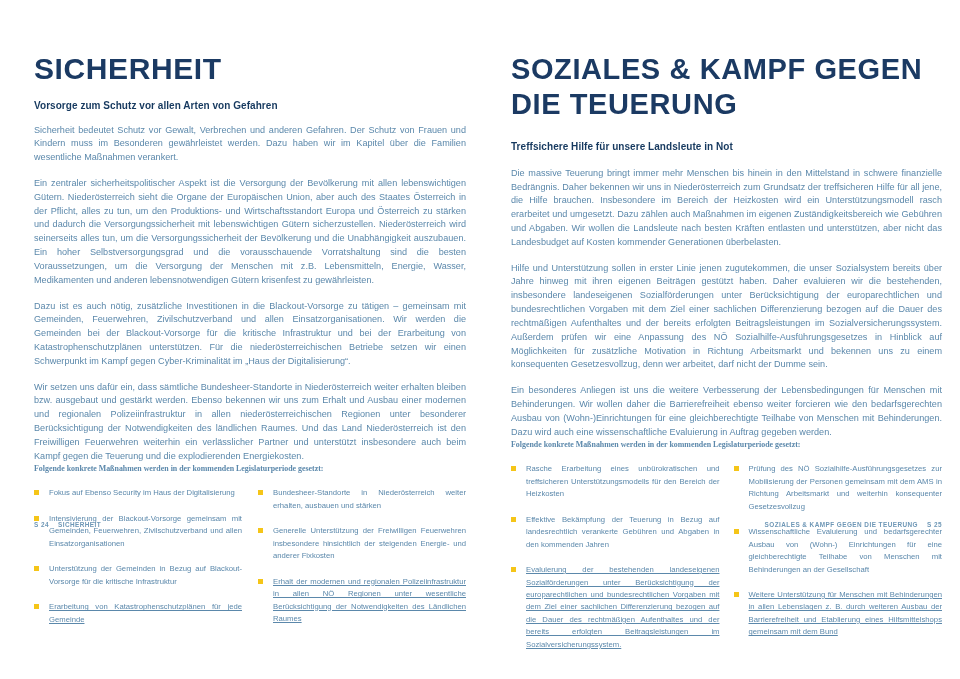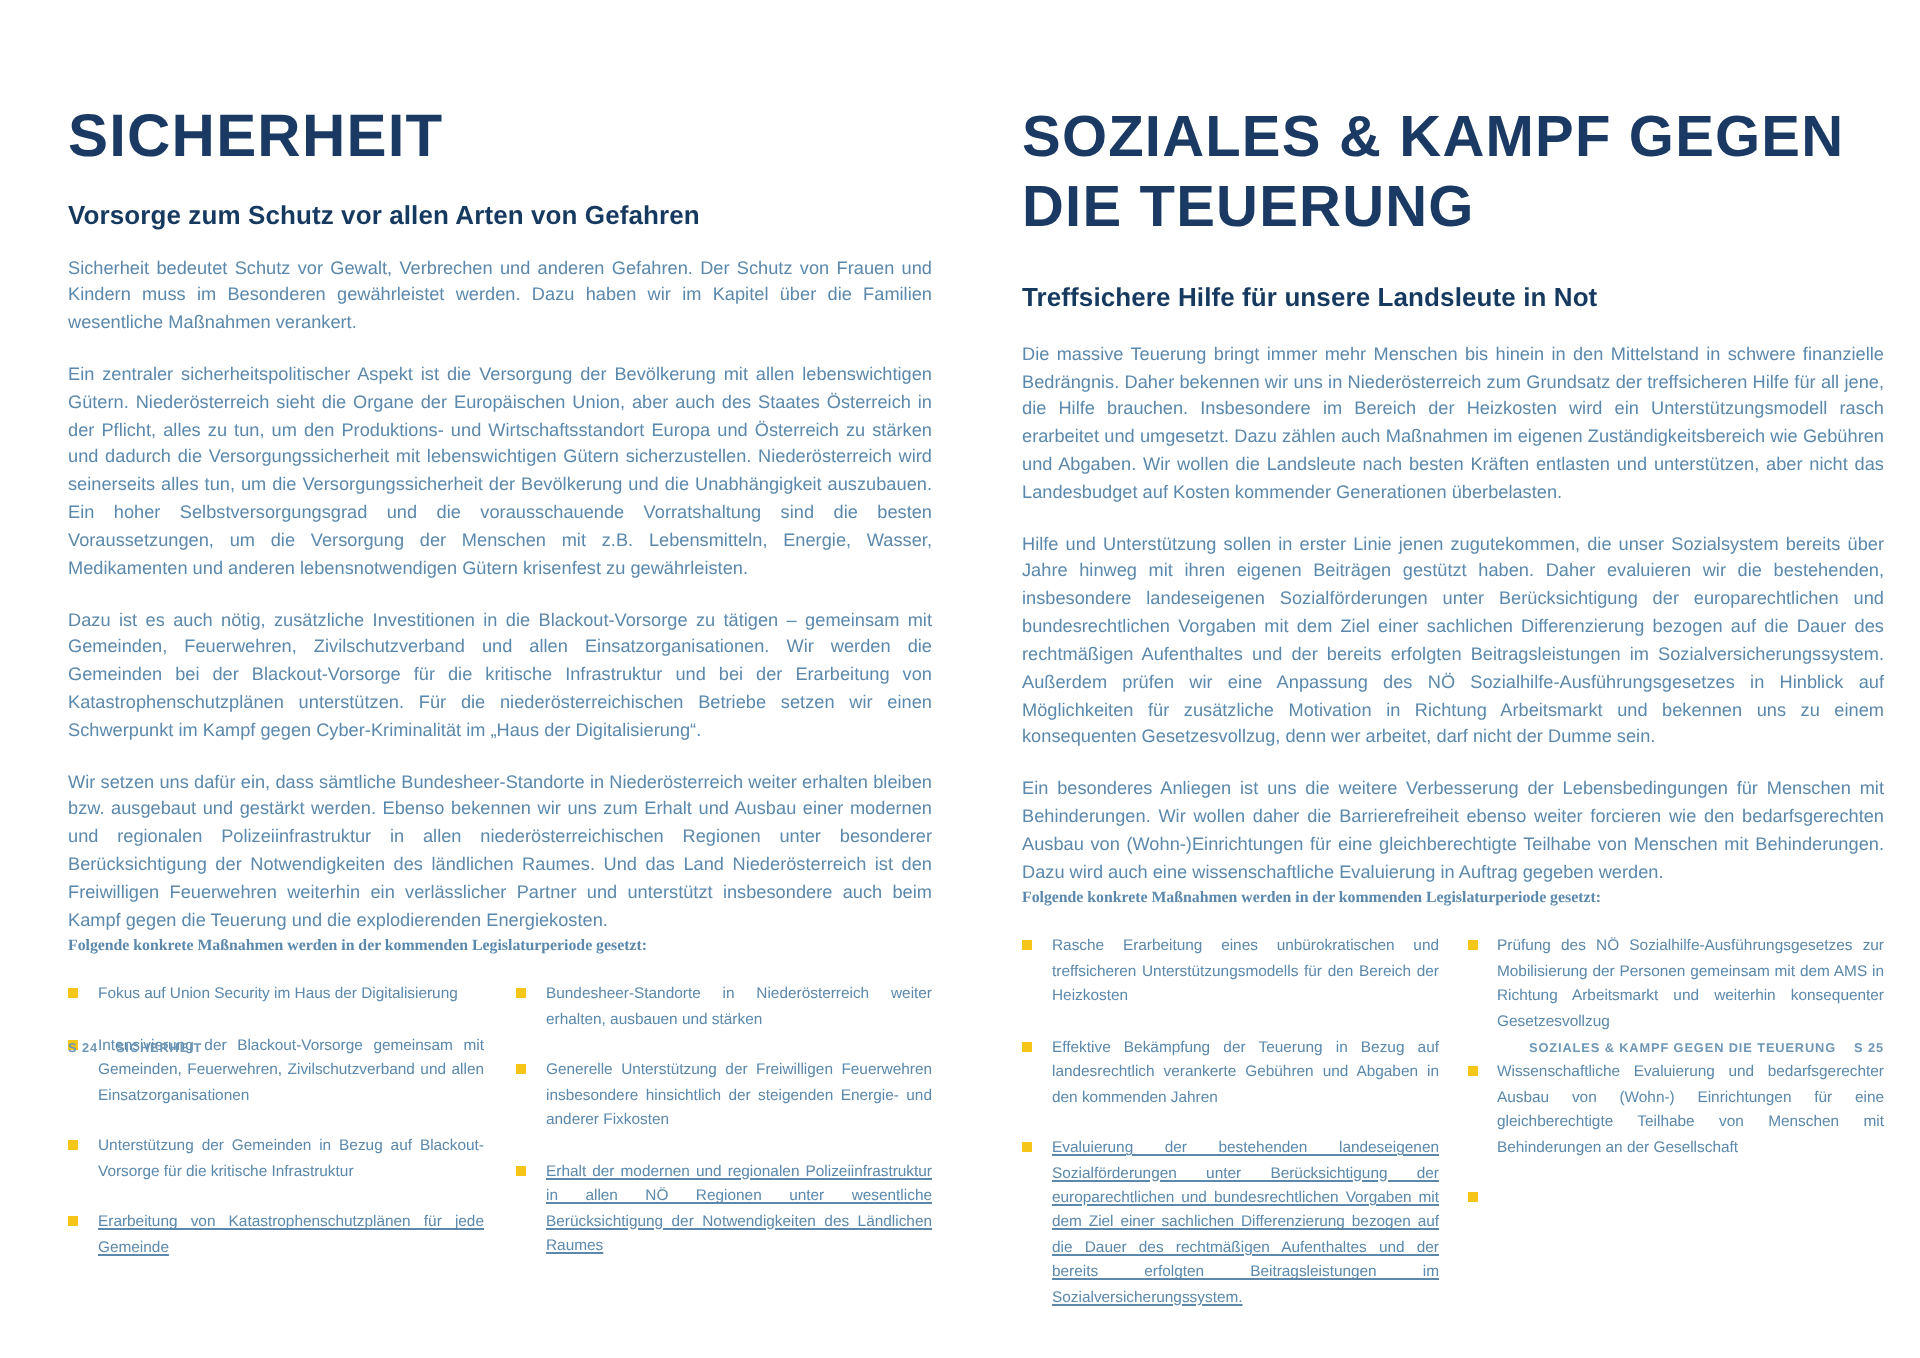--- a/index.html
+++ b/index.html
@@ -46,21 +46,21 @@
     margin: 0 0 14px 0;
     text-transform: uppercase;
   }
   .sheet-right h1.title {
     font-size: 29px;
     margin-bottom: 18px;
     line-height: 1.22;
   }
   h2.subtitle {
     color: #16395f;
-    font-size: 13px;
+    font-size: 10px;
     font-weight: bold;
     margin: 0 0 13px 0;
     letter-spacing: 0.05px;
   }
   .sheet-right h2.subtitle {
     margin-bottom: 15px;
   }
 
   
   p.body {
@@ -147,21 +147,21 @@
       <p class="body">Sicherheit bedeutet Schutz vor Gewalt, Verbrechen und anderen Gefahren. Der Schutz von Frauen und Kindern muss im Besonderen gewährleistet werden. Dazu haben wir im Kapitel über die Familien wesentliche Maßnahmen verankert.</p>
       <p class="body">Ein zentraler sicherheitspolitischer Aspekt ist die Versorgung der Bevölkerung mit allen lebenswichtigen Gütern. Niederösterreich sieht die Organe der Europäischen Union, aber auch des Staates Österreich in der Pflicht, alles zu tun, um den Produktions- und Wirtschaftsstandort Europa und Österreich zu stärken und dadurch die Versorgungssicherheit mit lebenswichtigen Gütern sicherzustellen. Niederösterreich wird seinerseits alles tun, um die Versorgungssicherheit der Bevölkerung und die Unabhängigkeit auszubauen. Ein hoher Selbstversorgungsgrad und die vorausschauende Vorratshaltung sind die besten Voraussetzungen, um die Versorgung der Menschen mit z.B. Lebensmitteln, Energie, Wasser, Medikamenten und anderen lebensnotwendigen Gütern krisenfest zu gewährleisten.</p>
       <p class="body">Dazu ist es auch nötig, zusätzliche Investitionen in die Blackout-Vorsorge zu tätigen – gemeinsam mit Gemeinden, Feuerwehren, Zivilschutzverband und allen Einsatzorganisationen. Wir werden die Gemeinden bei der Blackout-Vorsorge für die kritische Infrastruktur und bei der Erarbeitung von Katastrophenschutzplänen unterstützen. Für die niederösterreichischen Betriebe setzen wir einen Schwerpunkt im Kampf gegen Cyber-Kriminalität im „Haus der Digitalisierung“.</p>
       <p class="body">Wir setzen uns dafür ein, dass sämtliche Bundesheer-Standorte in Niederösterreich weiter erhalten bleiben bzw. ausgebaut und gestärkt werden. Ebenso bekennen wir uns zum Erhalt und Ausbau einer modernen und regionalen Polizeiinfrastruktur in allen niederösterreichischen Regionen unter besonderer Berücksichtigung der Notwendigkeiten des ländlichen Raumes. Und das Land Niederösterreich ist den Freiwilligen Feuerwehren weiterhin ein verlässlicher Partner und unterstützt insbesondere auch beim Kampf gegen die Teuerung und die explodierenden Energiekosten.</p>
 
       <div class="measures-intro">Folgende konkrete Maßnahmen werden in der kommenden Legislaturperiode gesetzt:</div>
 
       <div class="measures">
         <div class="mcol">
           <ul class="bullets">
-            <li><span class="marker"></span><span>Fokus auf Union Security im Haus der Digitalisierung</span></li>
+            <li><span class="marker"></span><span>Fokus auf Ebenso Security im Haus der Digitalisierung</span></li>
             <li><span class="marker"></span><span>Intensivierung der Blackout-Vorsorge gemeinsam mit Gemeinden, Feuerwehren, Zivilschutzverband und allen Einsatzorganisationen</span></li>
             <li><span class="marker"></span><span>Unterstützung der Gemeinden in Bezug auf Blackout-Vorsorge für die kritische Infrastruktur</span></li>
             <li><span class="marker"></span><span>Erarbeitung von Katastrophenschutzplänen für jede Gemeinde</span></li>
           </ul>
         </div>
         <div class="mcol">
           <ul class="bullets">
             <li><span class="marker"></span><span>Bundesheer-Standorte in Niederösterreich weiter erhalten, ausbauen und stärken</span></li>
             <li><span class="marker"></span><span>Generelle Unterstützung der Freiwilligen Feuerwehren insbesondere hinsichtlich der steigenden Energie- und anderer Fixkosten</span></li>
             <li><span class="marker"></span><span>Erhalt der modernen und regionalen Polizeiinfrastruktur in allen NÖ Regionen unter wesentliche Berücksichtigung der Notwendigkeiten des Ländlichen Raumes</span></li>
@@ -190,21 +190,21 @@
           <ul class="bullets">
             <li><span class="marker"></span><span>Rasche Erarbeitung eines unbürokratischen und treffsicheren Unterstützungsmodells für den Bereich der Heizkosten</span></li>
             <li><span class="marker"></span><span>Effektive Bekämpfung der Teuerung in Bezug auf landesrechtlich verankerte Gebühren und Abgaben in den kommenden Jahren</span></li>
             <li><span class="marker"></span><span>Evaluierung der bestehenden landeseigenen Sozialförderungen unter Berücksichtigung der europarechtlichen und bundesrechtlichen Vorgaben mit dem Ziel einer sachlichen Differenzierung bezogen auf die Dauer des rechtmäßigen Aufenthaltes und der bereits erfolgten Beitragsleistungen im Sozialversicherungssystem.</span></li>
           </ul>
         </div>
         <div class="mcol">
           <ul class="bullets">
             <li><span class="marker"></span><span>Prüfung des NÖ Sozialhilfe-Ausführungsgesetzes zur Mobilisierung der Personen gemeinsam mit dem AMS in Richtung Arbeitsmarkt und weiterhin konsequenter Gesetzesvollzug</span></li>
             <li><span class="marker"></span><span>Wissenschaftliche Evaluierung und bedarfsgerechter Ausbau von (Wohn-) Einrichtungen für eine gleichberechtigte Teilhabe von Menschen mit Behinderungen an der Gesellschaft</span></li>
-            <li><span class="marker"></span></li>
+            <li><span class="marker"></span><span>Weitere Unterstützung für Menschen mit Behinderungen in allen Lebenslagen z. B. durch weiteren Ausbau der Barrierefreiheit und Etablierung eines Hilfsmittelshops gemeinsam mit dem Bund</span></li>
           </ul>
         </div>
       </div>
 
       <div class="footer footer-right">
         <span>SOZIALES &amp; KAMPF GEGEN DIE TEUERUNG</span>
         <span class="pg">S 25</span>
       </div>
     </div>
 

